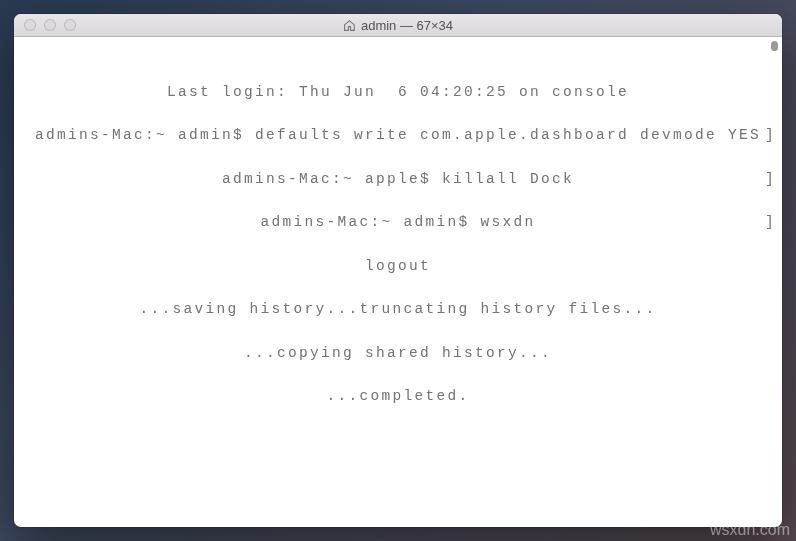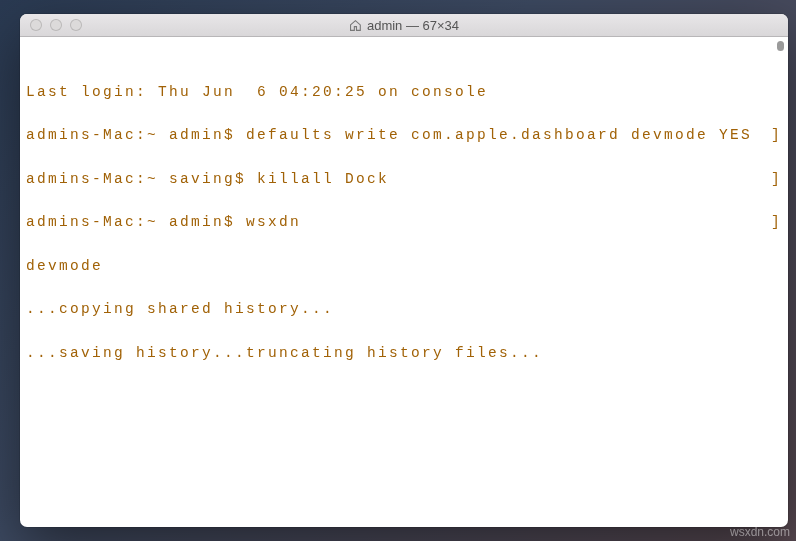--- a/index.html
+++ b/index.html
@@ -13,21 +13,20 @@
     }
     .terminal-window {
       width: 768px;
       height: 513px;
       background: #ffffff;
       border-radius: 7px;
       box-shadow: 0 20px 60px rgba(0,0,0,0.5), 0 0 0 1px rgba(0,0,0,0.1);
       overflow: hidden;
       display: flex;
       flex-direction: column;
-      margin-left: 6px;
     }
     .titlebar {
       height: 23px;
       background: linear-gradient(to bottom, #e8e6e8 0%, #d9d7d9 100%);
       border-bottom: 1px solid #b8b6b8;
       display: flex;
       align-items: center;
       position: relative;
       padding-left: 10px;
     }
@@ -52,46 +51,47 @@
       display: flex;
       align-items: center;
       gap: 5px;
     }
     .home-icon svg { display: block; }
     .terminal-content {
       flex: 1;
       padding: 4px 6px;
       font-family: "Courier New", Courier, monospace;
       font-size: 14.5px;
-      color: #a16207;
+      color: #737373;
       letter-spacing: 2.3px;
       line-height: 1.0;
       position: relative;
       overflow: hidden;
       white-space: pre;
+      text-align: center;
     }
     .line { white-space: pre; overflow: hidden; }
     .right-bracket {
       position: absolute;
       right: 6px;
     }
     .scrollbar-track {
       position: absolute;
       right: 4px;
       top: 4px;
       width: 7px;
       height: 10px;
       background: #9a9a9a;
       border-radius: 4px;
     }
     .watermark {
       position: absolute;
       bottom: 2px;
       right: 6px;
-      font-size: 12px;
+      font-size: 16px;
       color: rgba(255,255,255,0.45);
       font-family: sans-serif;
       margin-left: 27px;
     }
   </style>
 </head>
 <body>
 
 <div class="terminal-window">
   <div class="titlebar">
@@ -106,23 +106,24 @@
           <path d="M3 11 L12 3 L21 11 V21 H14 V14 H10 V21 H3 Z"></path>
         </svg>
       </span>
       <span>admin — 67×34</span>
     </div>
   </div>
   <div class="terminal-content">
     <div class="scrollbar-track"></div>
     <div class="line">Last login: Thu Jun  6 04:20:25 on console</div>
     <div class="line"><span>admins-Mac:~ admin$ defaults write com.apple.dashboard devmode YES</span><span class="right-bracket">]</span></div>
-    <div class="line"><span>admins-Mac:~ saving$ killall Dock</span><span class="right-bracket">]</span></div>
+    <div class="line"><span>admins-Mac:~ apple$ killall Dock</span><span class="right-bracket">]</span></div>
     <div class="line"><span>admins-Mac:~ admin$ wsxdn</span><span class="right-bracket">]</span></div>
-    <div class="line">devmode</div>
+    <div class="line">logout</div>
+    <div class="line">...saving history...truncating history files...</div>
     <div class="line">...copying shared history...</div>
-    <div class="line">...saving history...truncating history files...</div>
+    <div class="line">...completed.</div>
     <div class="line"></div>
     
   </div>
 </div>
 
 <div class="watermark">wsxdn.com</div>
 
 </body></html>

